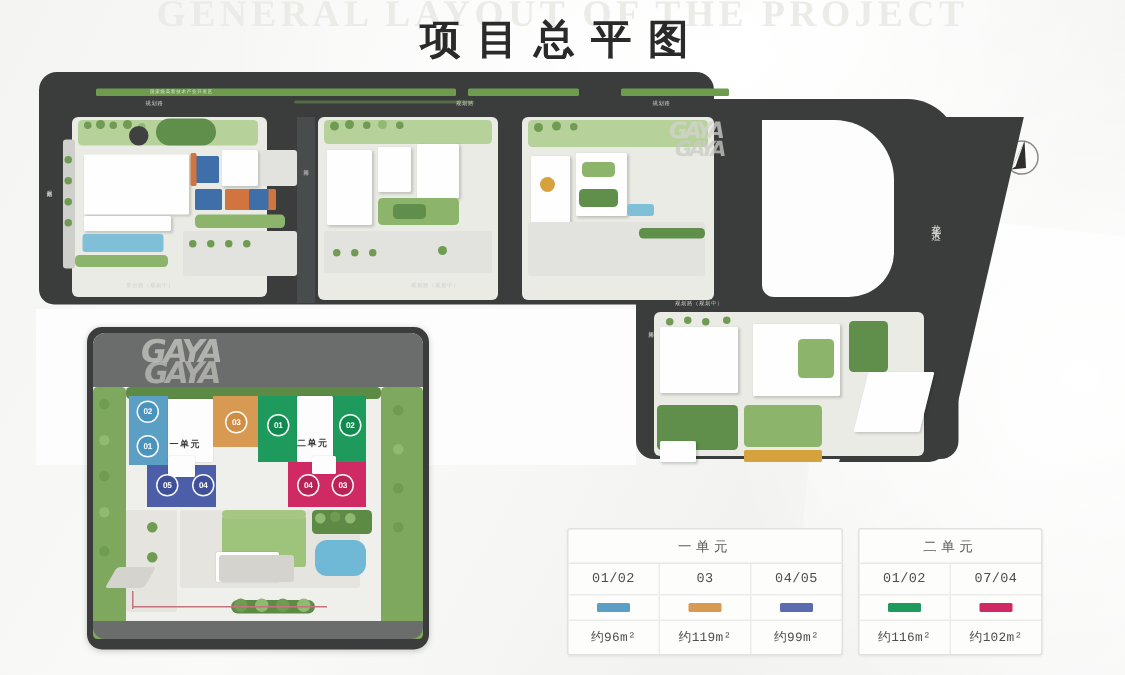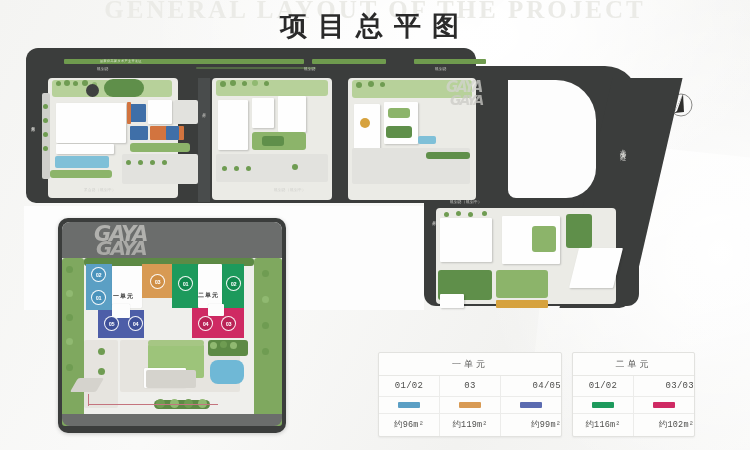--- a/index.html
+++ b/index.html
@@ -101,21 +101,21 @@
   .unit-name{position:absolute;color:#3a3a3a;font-size:6px;font-weight:700;letter-spacing:1px;white-space:nowrap;}
 
   
   .legend-wrap{position:absolute;left:378px;top:352px;display:flex;gap:10px;align-items:flex-start;}
   .ltable{background:#fdfdfc;border:1px solid #e2e2df;border-radius:2px;
     box-shadow:0 1px 2px rgba(0,0,0,.05);}
   .lhead{text-align:center;font-size:9px;color:#5a5a58;letter-spacing:3px;
     padding:5px 0 4px;border-bottom:1px solid #e8e8e5;}
   .lrow{display:flex;font-family:Liberation Mono, monospace;}
   .lcell{flex:1;text-align:center;border-right:1px solid #ececea;}
-  .lcell:last-child{border-right:none;text-align:right;}
+  .lcell:last-child{border-right:none;}
   .lcode{font-size:9px;color:#4e4e4c;padding:5px 0 5px;border-bottom:1px solid #ececea;letter-spacing:.3px;}
   .lsw-box{padding:5px 0 5px;border-bottom:1px solid #ececea;display:flex;justify-content:center;}
   .lsw{width:22px;height:6px;border-radius:1px;}
   .larea{font-size:8.5px;color:#4e4e4c;padding:5px 0 5px;letter-spacing:.2px;}
   .t1 .lcell{width:60px;}
   .t2 .lcell{width:60px;}
 </style>
 </head>
 <body>
 
@@ -358,21 +358,21 @@
     <div class="lhead">二单元</div>
     <div class="lrow">
       <div class="lcell">
         <div class="lcode">01/02</div>
         <div class="lsw-box">
           <div class="lsw" style="background:#1d9a5c;"></div>
         </div>
         <div class="larea">约116m²</div>
       </div>
       <div class="lcell">
-        <div class="lcode">03/03</div>
+        <div class="lcode">07/04</div>
         <div class="lsw-box">
           <div class="lsw" style="background:#cf2a63;"></div>
         </div>
         <div class="larea">约102m²</div>
       </div>
     </div>
   </div>
 
 </div>
 

